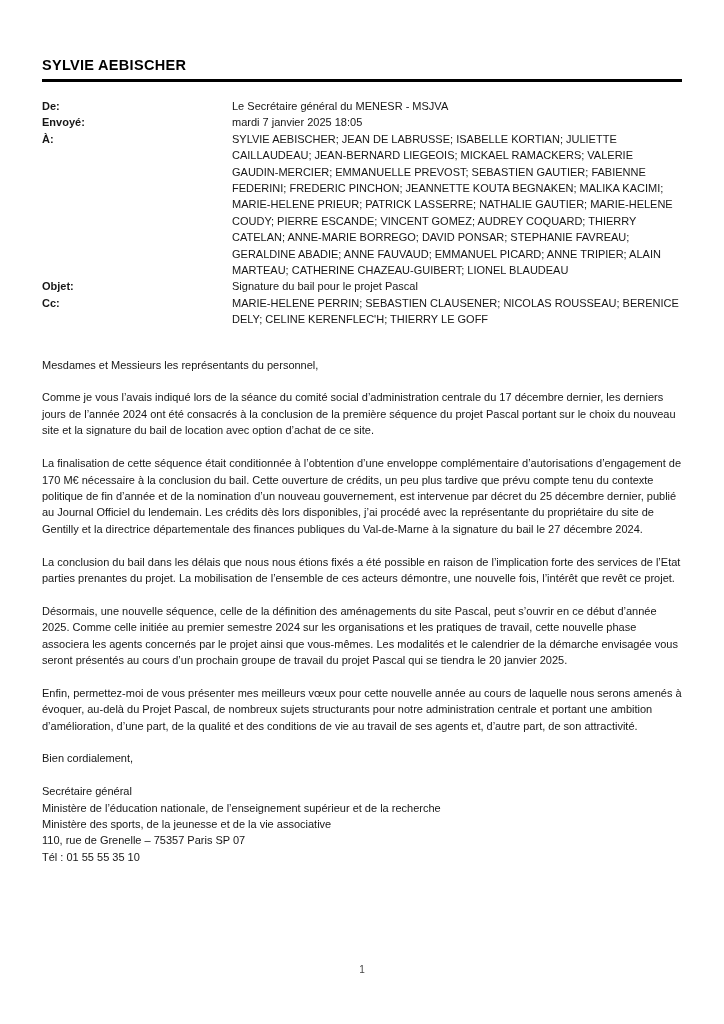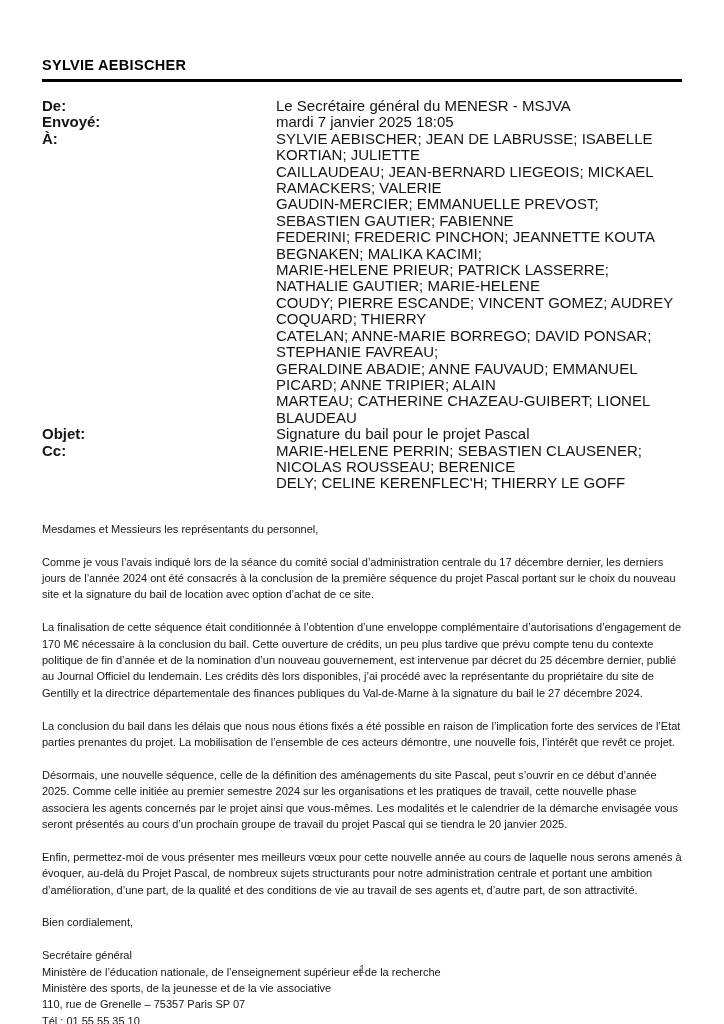--- a/index.html
+++ b/index.html
@@ -19,30 +19,30 @@
   .doc-title {
     font-size: 14.5px;
     font-weight: bold;
     letter-spacing: 0.3px;
     color: #000;
     padding-bottom: 6px;
     border-bottom: 3.5px solid #000;
   }
   .fields {
     margin-top: 16px;
-    font-size: 15px;
+    font-size: 11px;
     line-height: 16.4px;
   }
   .field-row { display: flex; }
   .field-label {
     width: 190px;
     flex: 0 0 190px;
     font-weight: bold;
   }
-  .field-value { flex: 1; margin-left: 44px; }
+  .field-value { flex: 1; }
   .body-text {
     margin-top: 29px;
     font-size: 11px;
     line-height: 16.4px;
   }
   .body-text p { margin: 0 0 16.4px 0; }
   .signature { margin-top: 0; }
   .page-footer {
     position: absolute;
     top: 964px;

